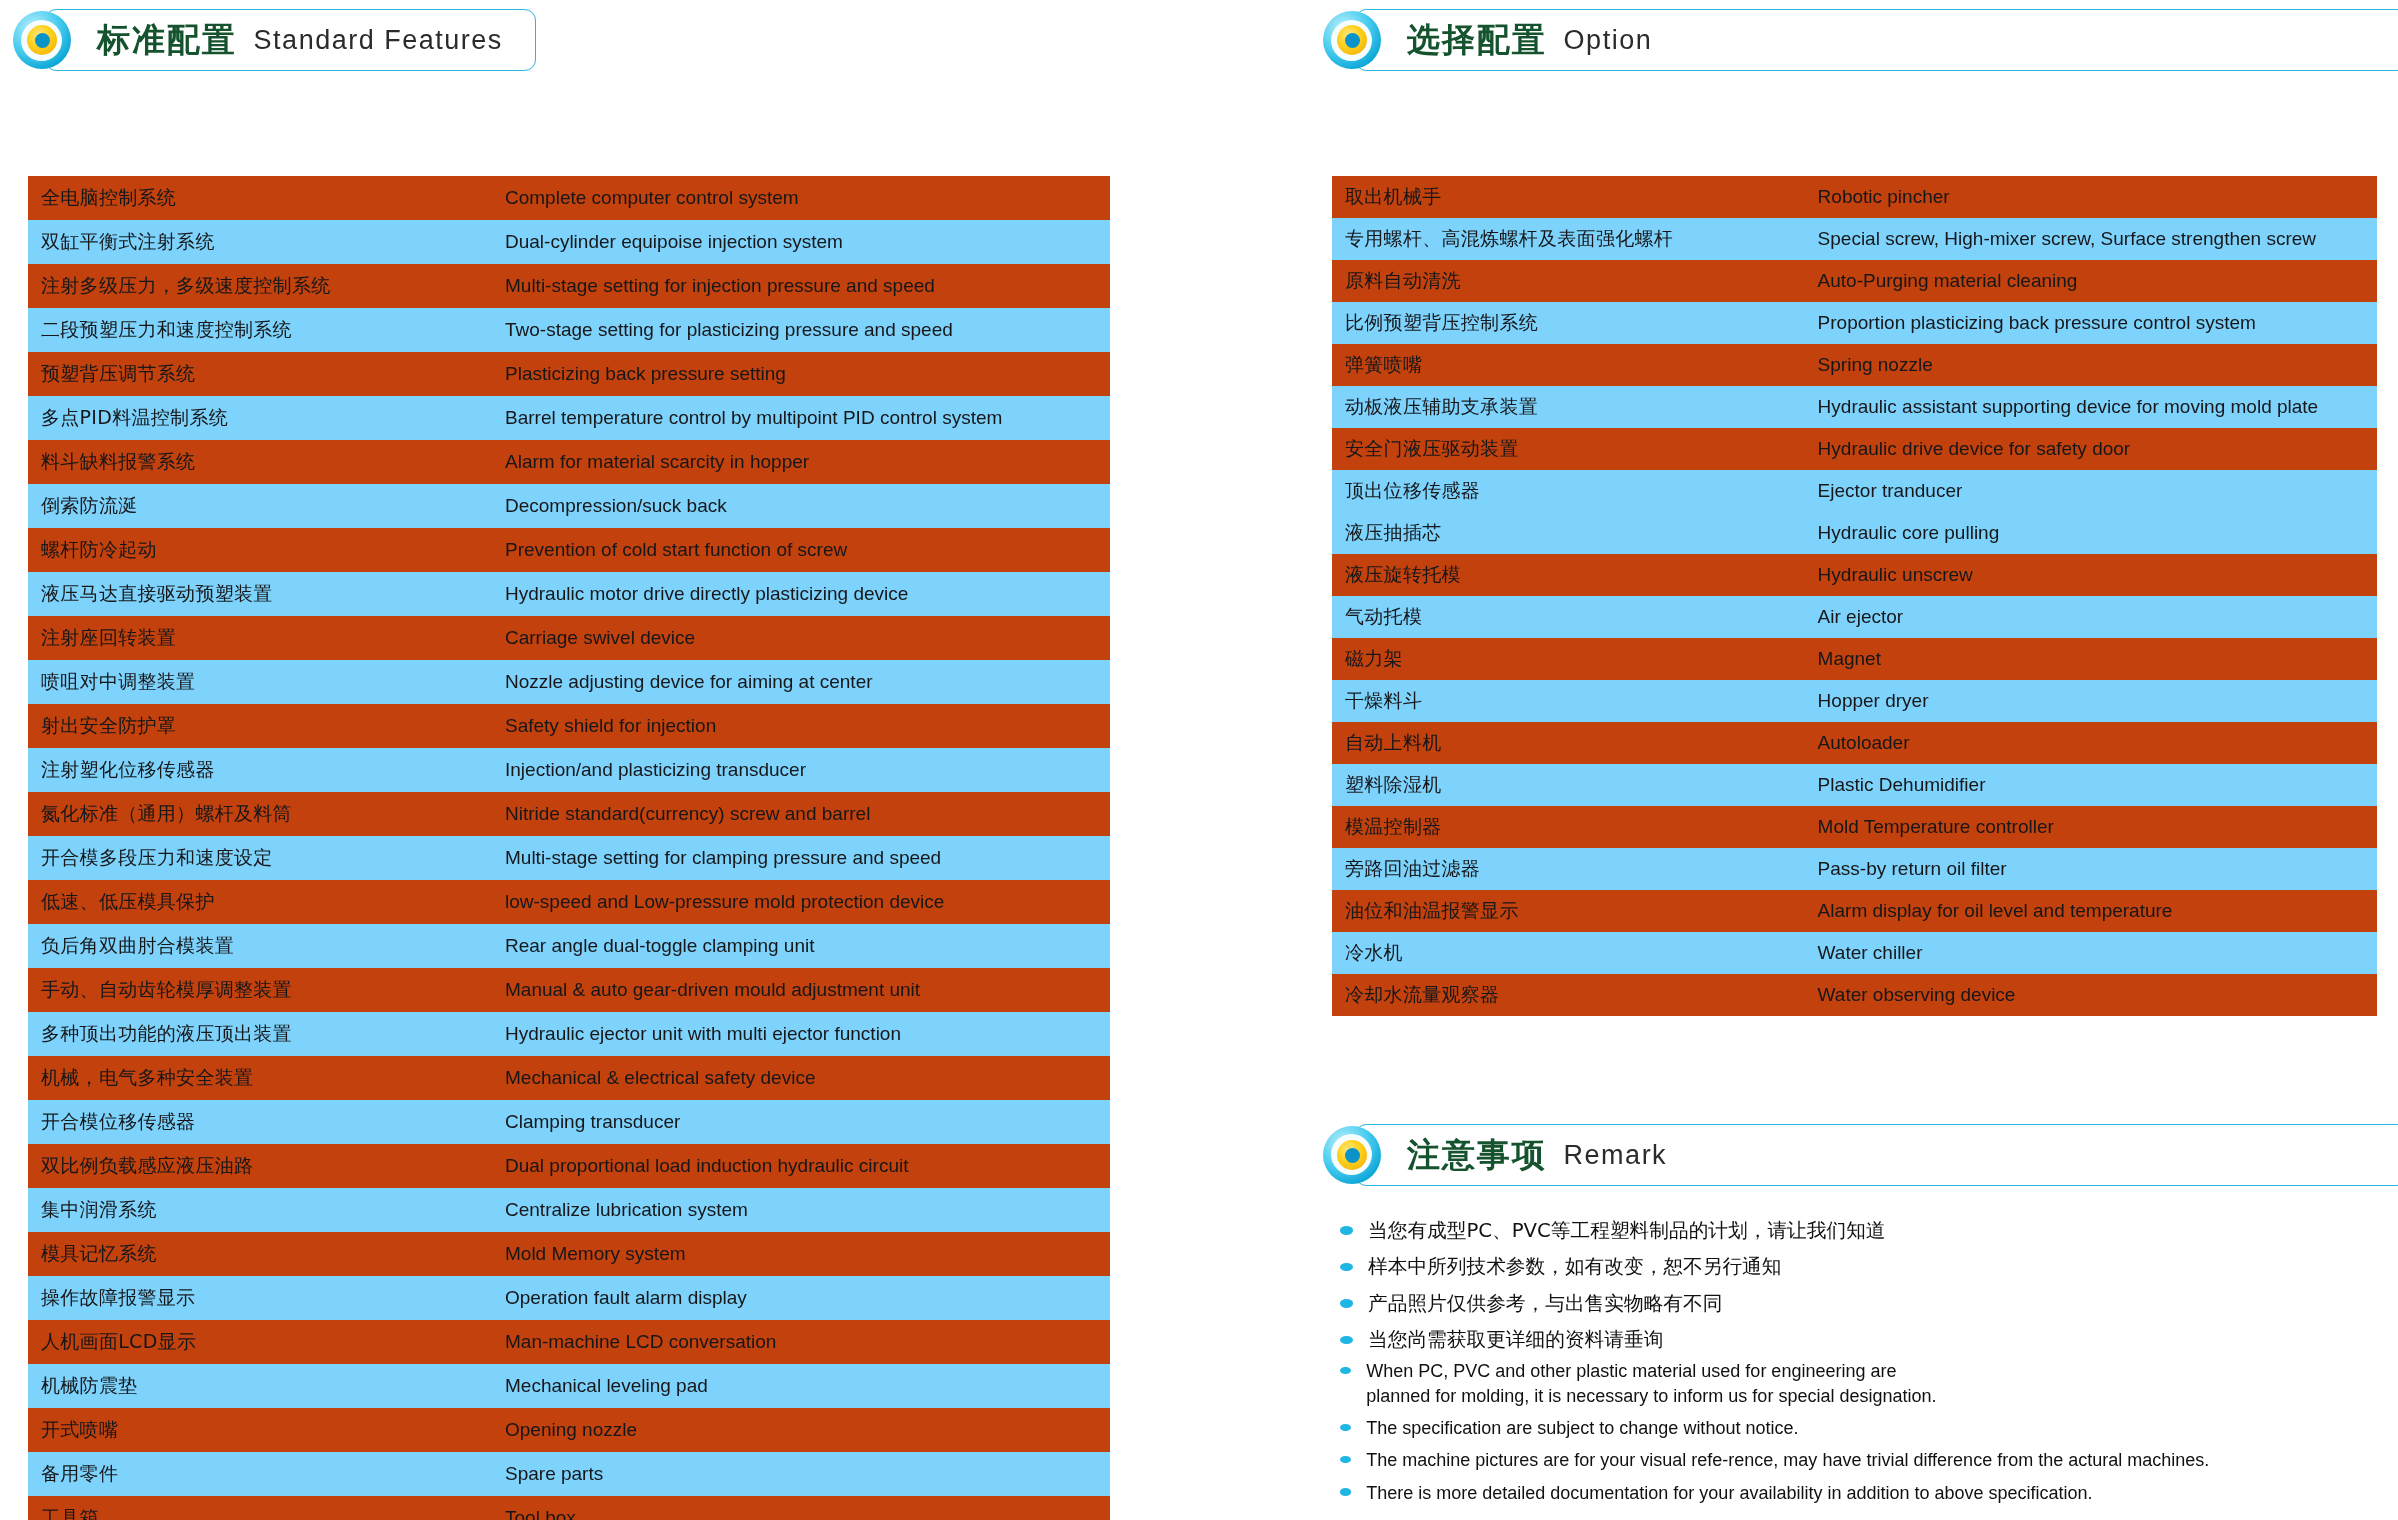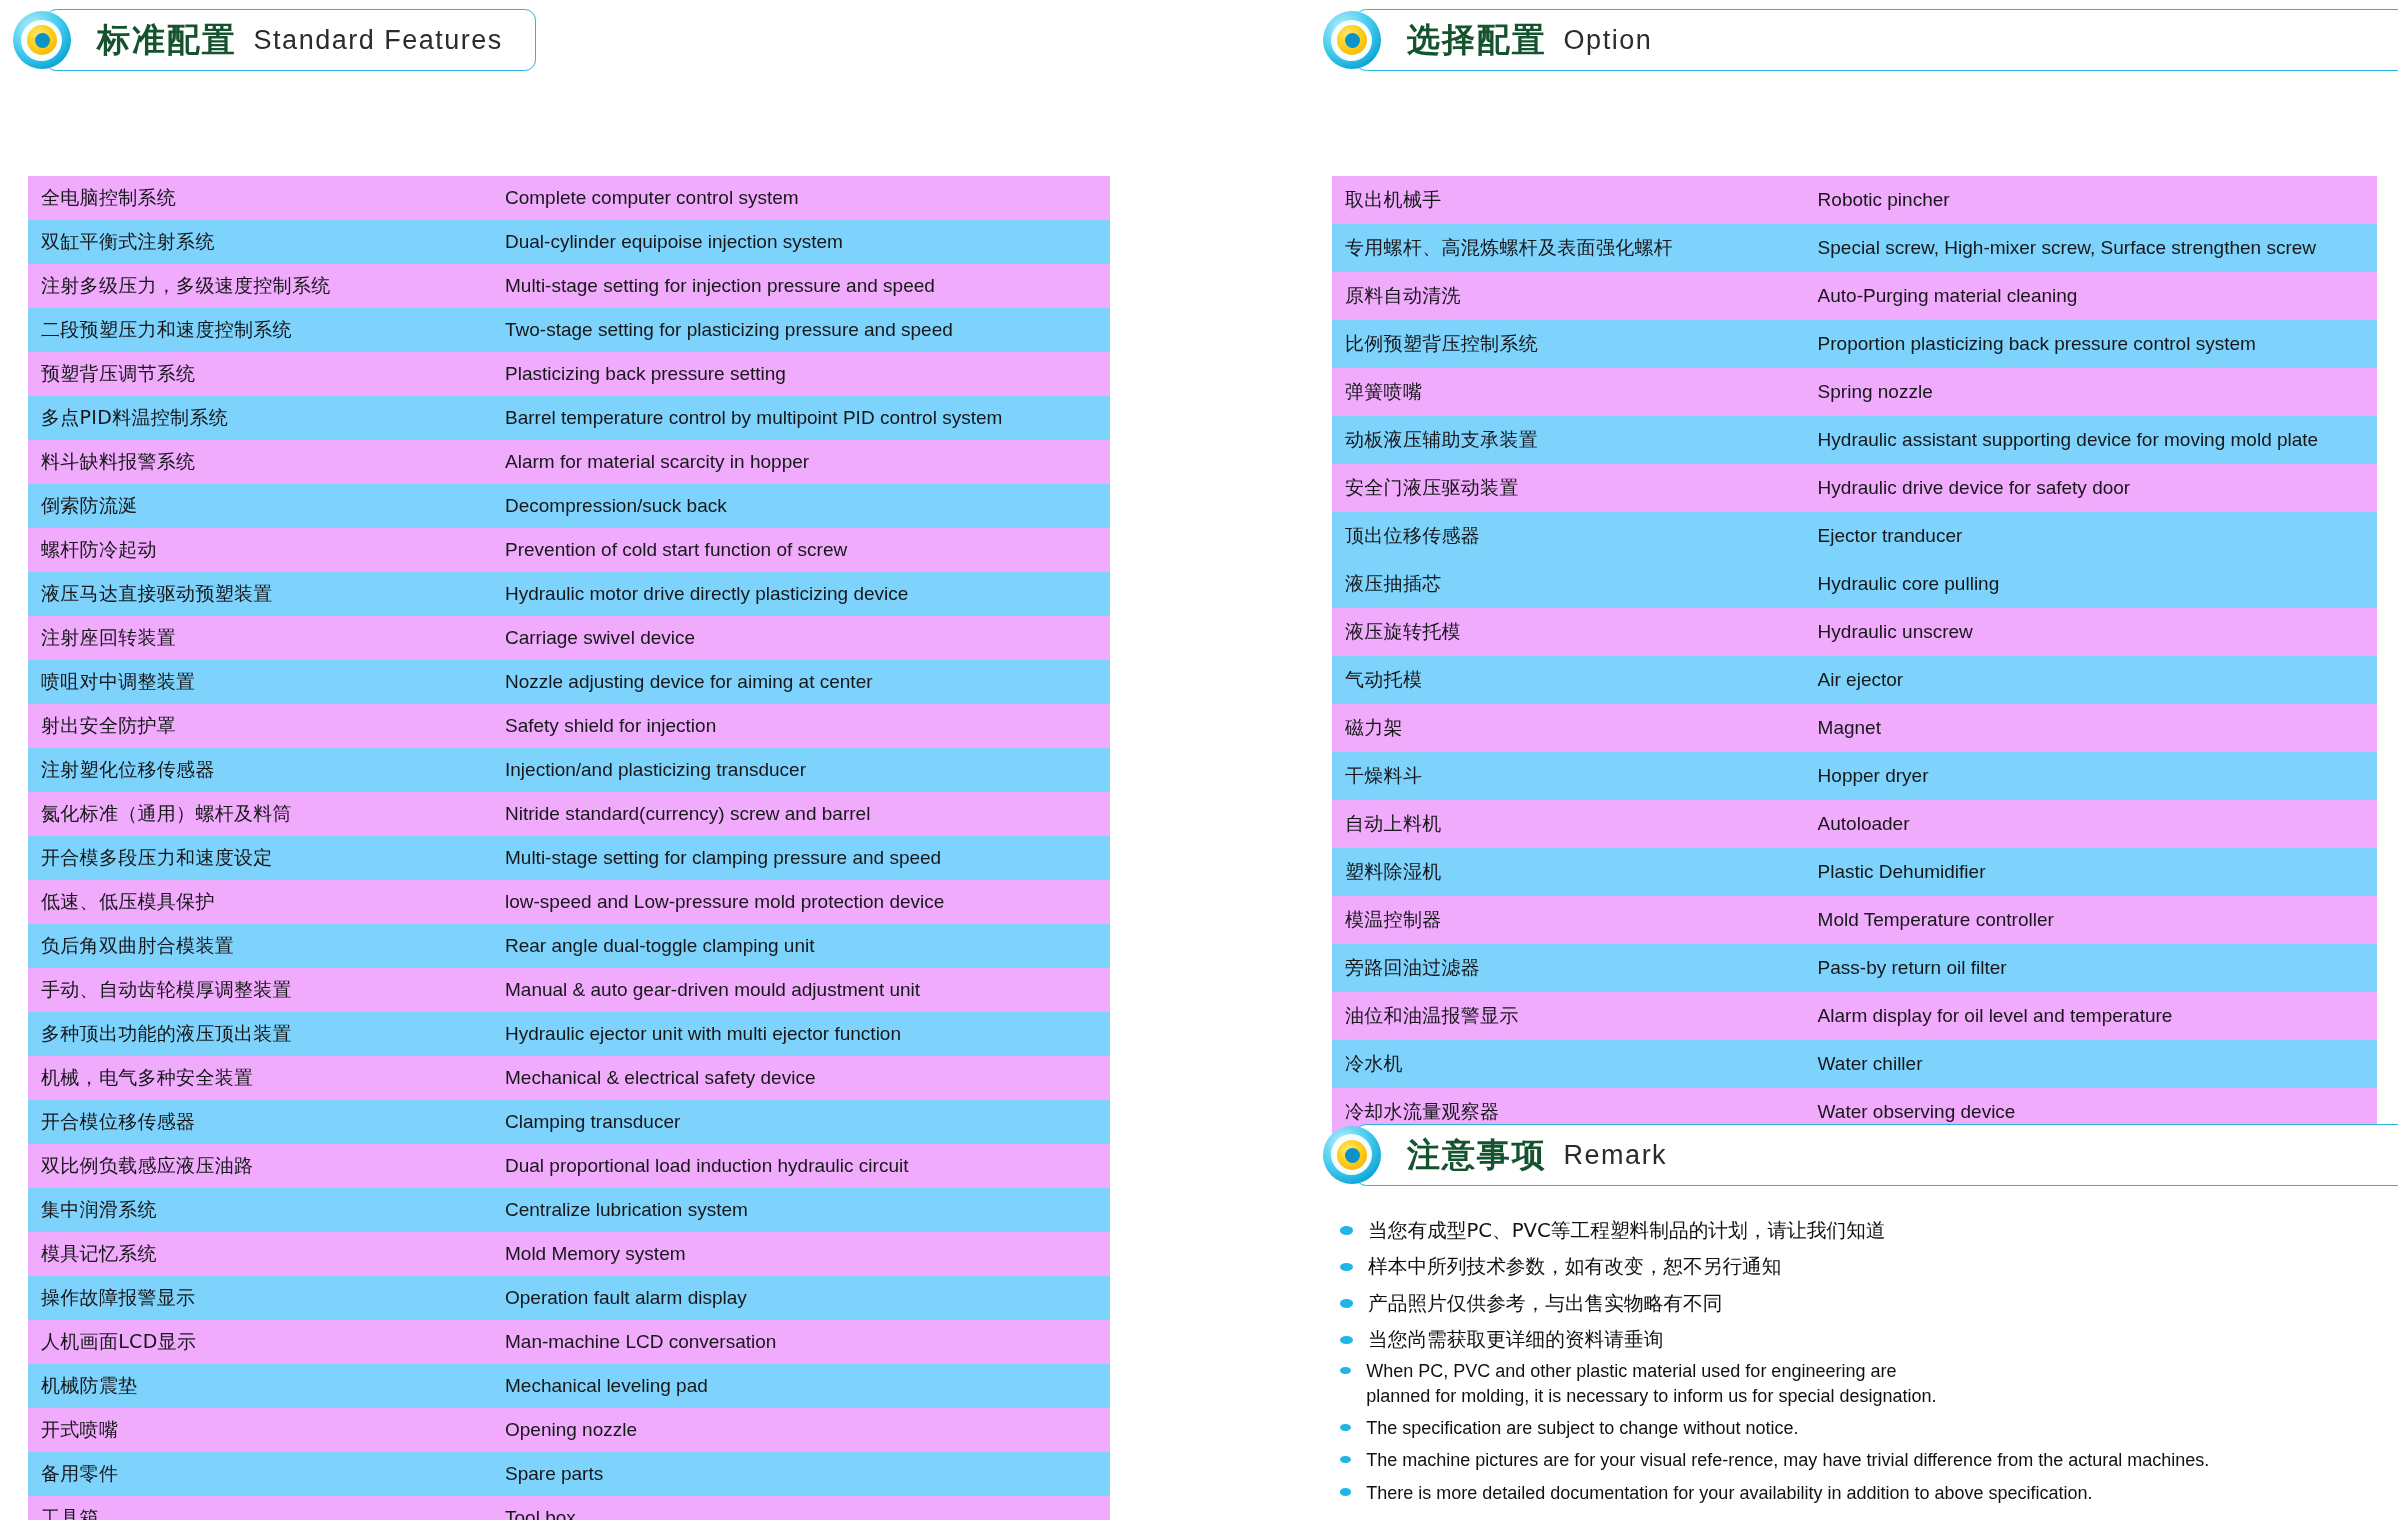--- a/index.html
+++ b/index.html
@@ -88,42 +88,42 @@
   }
   .spec-table td {
     font-size: 19px;
     color: #17171a;
     padding: 0 0 0 13px;
     height: 44px;
     vertical-align: middle;
     white-space: nowrap;
     overflow: hidden;
   }
-  .spec-table tr.odd td { background: #f0abfc; }
+  .spec-table tr.odd td { background: #c2410c; }
   .spec-table tr.even td { background: #7dd3fc; }
   .spec-table td.cn {
     font-family: "DejaVu Sans", "Liberation Sans", sans-serif;
     letter-spacing: 0.3px;
   }
   .spec-table td.en {
     font-family: "Liberation Sans", sans-serif;
   }
 
   
   #std-table { left: 28px; top: 176px; width: 1082px; }
   #std-table col.c1 { width: 453px; }
   #std-table col.c2 { width: 629px; }
   #std-table td.cn { padding-left: 13px; }
   #std-table td.en { padding-left: 24px; }
 
   
   #opt-table { left: 1332px; top: 176px; width: 1045px; }
   #opt-table col.c1 { width: 465px; }
   #opt-table col.c2 { width: 580px; }
-  #opt-table td { height: 48px; font-size: 19px; }
+  #opt-table td { height: 42px; font-size: 19px; }
   #opt-table td.cn { padding-left: 13px; }
   #opt-table td.en { padding-left: 20.6px; }
 
   
   #remark-list {
     position: absolute;
     left: 1340px;
     top: 1218px;
     width: 1040px;
   }

